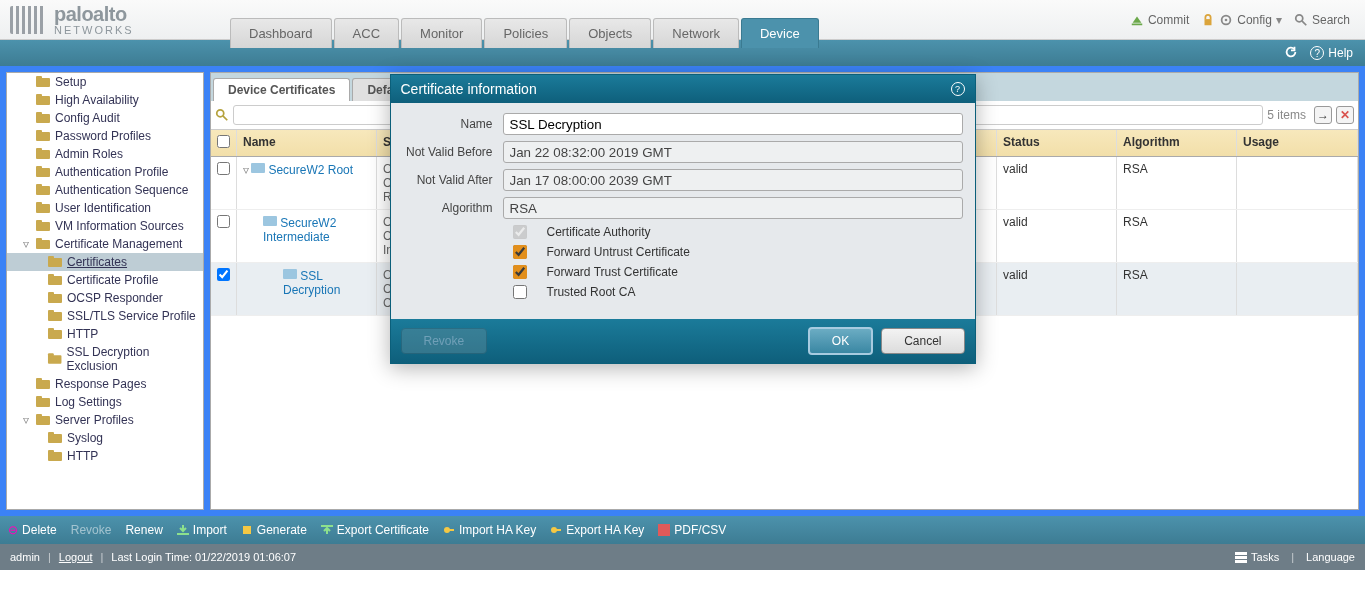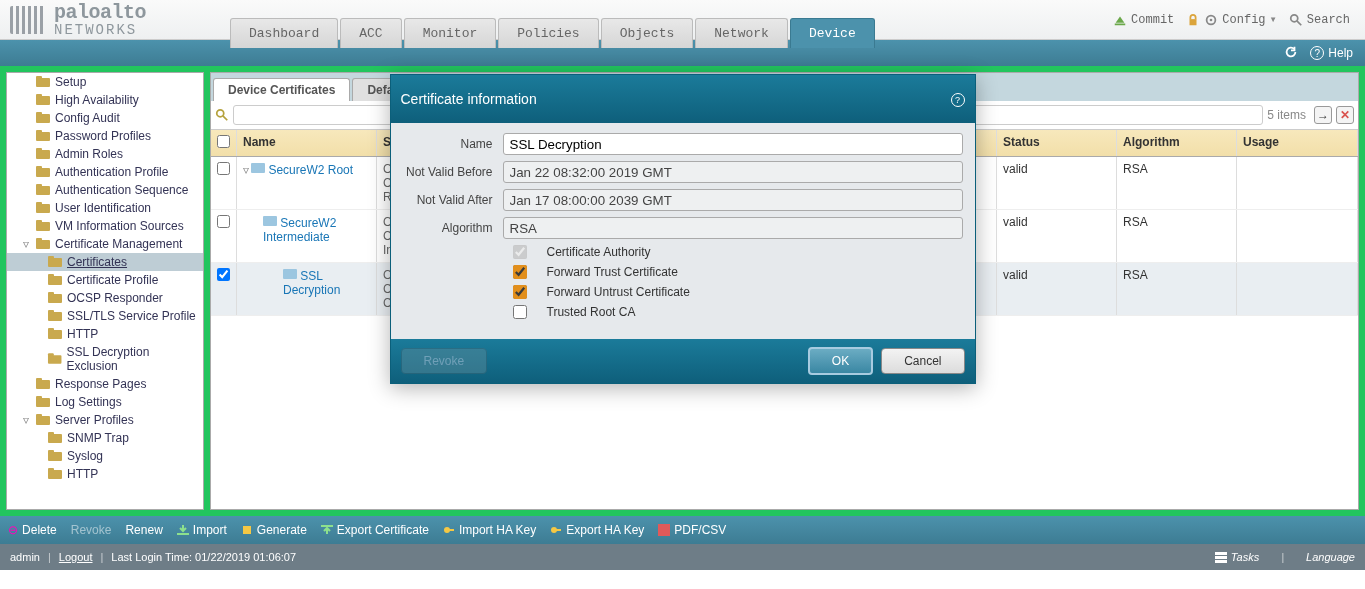--- a/index.html
+++ b/index.html
@@ -1,36 +1,36 @@
 <!DOCTYPE html>
 <html><head>
 <meta charset="utf-8">
 <style>
 * { margin: 0; padding: 0; box-sizing: border-box; }
 body { font-family: Arial, sans-serif; font-size: 12px; color: #333; background: #fff; overflow: hidden; }
 
 
-.header { height: 40px; background: linear-gradient(#fafafa, #eef0f1); display: flex; align-items: center; border-bottom: 1px solid #ccc; font-family: Liberation Mono, monospace; }
+.header { height: 40px; background: linear-gradient(#fafafa, #eef0f1); display: flex; align-items: center; border-bottom: 1px solid #ccc; }
 .logo-area { width: 200px; display: flex; align-items: center; padding-left: 10px; }
 .logo-icon { width: 36px; height: 28px; background: repeating-linear-gradient(90deg, #9aa0a6 0 3px, transparent 3px 6px); border-radius: 2px; margin-right: 8px; }
 .logo-text { font-size: 20px; color: #8e979d; font-weight: 600; letter-spacing: -0.5px; }
-.logo-sub { font-size: 14px; color: #8e979d; letter-spacing: 2px; margin-top: -2px; }
+.logo-sub { font-size: 11px; color: #8e979d; letter-spacing: 2px; margin-top: -2px; }
 .main-tabs { display: flex; align-items: flex-end; height: 56px; padding-top: 24px; margin-left: 30px; }
 .main-tab { padding: 7px 18px; background: linear-gradient(#e8e8e8,#d6d6d6); border: 1px solid #bbb; border-bottom: none; border-radius: 3px 3px 0 0; margin-right: 2px; color: #666; cursor: pointer; font-size: 13px; }
 .main-tab.active { background: #4c92ac; color: #fff; border-color: #3a7a91; }
 .header-right { margin-left: auto; padding-right: 15px; display: flex; gap: 12px; align-items: center; color: #666; }
 .header-link { display: inline-flex; align-items: center; gap: 4px; cursor: pointer; }
 .hicon { width: 14px; height: 14px; display: inline-block; }
 
 
 .subheader { height: 26px; background: linear-gradient(#4c92ac,#3d7c93); display: flex; justify-content: flex-end; align-items: center; padding-right: 12px; color: #fff; gap: 12px; }
 .help-icon { width: 14px; height: 14px; border: 1.5px solid #fff; border-radius: 50%; display: inline-flex; align-items: center; justify-content: center; font-size: 10px; }
 
 
-.content { position: relative; height: 450px; display: flex; background: #22c55e; padding: 6px; }
+.content { position: relative; height: 450px; display: flex; background: #3b82f6; padding: 6px; }
 
 
 .sidebar { width: 198px; background: #fff; border: 1px solid #aaa; overflow-y: auto; font-size: 12px; }
 .sb-item { display: flex; align-items: center; padding: 2px 4px 2px 14px; cursor: pointer; gap: 4px; color: #335; }
 .sb-item.child { padding-left: 40px; }
 .sb-item.selected { background: #becdd5; text-decoration: underline; }
 .tree-toggle { width: 10px; text-align: center; color: #888; }
 
 
 .main-panel { flex: 1; background: #fff; border: 1px solid #aaa; margin-left: 6px; display: flex; flex-direction: column; }
@@ -58,38 +58,38 @@
 .cb { width: 13px; height: 13px; }
 
 
 .action-bar { height: 28px; background: linear-gradient(#4c92ac,#3d7c93); display: flex; align-items: center; padding: 0 8px; color: #fff; gap: 14px; font-size: 12px; }
 .action-bar .act { display: inline-flex; align-items: center; gap: 4px; cursor: pointer; }
 .action-bar .act.disabled { opacity: 0.5; }
 
 
 .modal-overlay { position: absolute; inset: 0; display: flex; align-items: flex-start; justify-content: center; }
 .modal { width: 586px; margin-top: 8px; background: #d9dfe3; border: 1px solid #0b5f7a; box-shadow: 0 4px 20px rgba(0,0,0,0.3); }
-.modal-head { background: linear-gradient(#1b7b9a,#0e5f7b); color: #fff; padding: 16px 10px; display: flex; align-items: flex-end; justify-content: space-between; font-size: 14px; }
+.modal-head { background: linear-gradient(#1b7b9a,#0e5f7b); color: #fff; padding: 6px 10px; display: flex; align-items: center; justify-content: space-between; font-size: 14px; }
 .modal-body { padding: 10px 12px 14px; background: #e6e9ec; }
 .form-row { display: flex; align-items: center; margin-bottom: 6px; }
 .form-row label { width: 100px; text-align: right; color: #444; padding-right: 10px; }
 .form-row input[type=text] { flex: 1; height: 22px; border: 1px solid #aaa; border-radius: 3px; padding: 0 6px; background: #fff; }
 .form-row input[readonly] { background: #eef0f1; color: #444; }
 .check-row { display: flex; align-items: center; margin: 6px 0 6px 110px; gap: 20px; color: #333; }
 .check-row input[type=checkbox] { width: 14px; height: 14px; accent-color: #e28f1c; }
 .check-row input.ca { accent-color: #5a9bb5; }
 .modal-foot { background: linear-gradient(#1b7b9a,#0e5f7b); padding: 8px 10px; display: flex; align-items: center; }
 .btn { padding: 5px 22px; border: 1px solid #888; border-radius: 4px; background: linear-gradient(#f3f3f3,#dcdcdc); cursor: pointer; color: #333; font-size: 12px; }
 .btn-primary { background: linear-gradient(#6bacc3,#3a87a3); color: #fff; border: 2px solid #a7cbe0; }
 .btn-disabled { opacity: 0.45; background: #5f8d9c; border-color: #3f6472; color: #dde; cursor: default; }
 
 
 .footer { height: 26px; background: #6e7d87; color: #fff; display: flex; align-items: center; padding: 0 10px; font-size: 11px; }
 .footer .sep { margin: 0 8px; opacity: 0.6; }
-.footer-right { margin-left: auto; display: flex; gap: 14px; font-style: italic; }
+.footer-right { margin-left: auto; display: flex; gap: 4px; }
 .footer a { color: #fff; text-decoration: underline; cursor: pointer; }
 
 .ricon { width: 14px; height: 14px; border: 1.5px solid #fff; border-radius: 50%; display: inline-flex; align-items: center; justify-content: center; font-size: 9px; }
 svg.sb-svg { width: 16px; height: 14px; }
 </style>
 </head>
 <body>
 
 <div class="header">
   <div class="logo-area">
@@ -291,27 +291,20 @@
         </svg>
         <span>Log Settings</span>
       </div>
       <div class="sb-item">
         <span class="tree-toggle">▿</span>
         <svg class="sb-svg" viewBox="0 0 16 14">
           <rect x="1" y="3" width="14" height="9" rx="1" fill="#c9a94e"></rect>
           <rect x="1" y="1" width="6" height="4" rx="1" fill="#c9a94e"></rect>
         </svg>
         <span>Server Profiles</span>
-      </div>
-      <div class="sb-item child">
-        <svg class="sb-svg" viewBox="0 0 16 14">
-          <rect x="1" y="3" width="14" height="9" rx="1" fill="#c9a94e"></rect>
-          <rect x="1" y="1" width="6" height="4" rx="1" fill="#c9a94e"></rect>
-        </svg>
-        <span>SNMP Trap</span>
       </div>
       <div class="sb-item child">
         <svg class="sb-svg" viewBox="0 0 16 14">
           <rect x="1" y="3" width="14" height="9" rx="1" fill="#c9a94e"></rect>
           <rect x="1" y="1" width="6" height="4" rx="1" fill="#c9a94e"></rect>
         </svg>
         <span>Syslog</span>
       </div>
       <div class="sb-item child">
         <svg class="sb-svg" viewBox="0 0 16 14">
@@ -407,25 +400,25 @@
         <div class="form-row">
             <label>Algorithm</label>
             <input type="text" readonly="" value="RSA" style="">
           </div>
         <div class="check-row">
             <input type="checkbox" class="ca" checked="" disabled="" style="">
             <span>Certificate Authority</span>
           </div>
         <div class="check-row">
             <input type="checkbox" checked="" style="">
-            <span>Forward Trust Certificate</span>
+            <span>Forward Untrust Certificate</span>
           </div>
         <div class="check-row">
             <input type="checkbox" checked="" style="">
-            <span>Forward Untrust Certificate</span>
+            <span>Forward Trust Certificate</span>
           </div>
         <div class="check-row">
             <input type="checkbox" style="">
             <span>Trusted Root CA</span>
           </div>
       </div>
       <div class="modal-foot">
         <button class="btn btn-disabled">Revoke</button>
         <div style="flex:1"></div>
         <button class="btn btn-primary" style="margin-right:8px;">OK</button>

